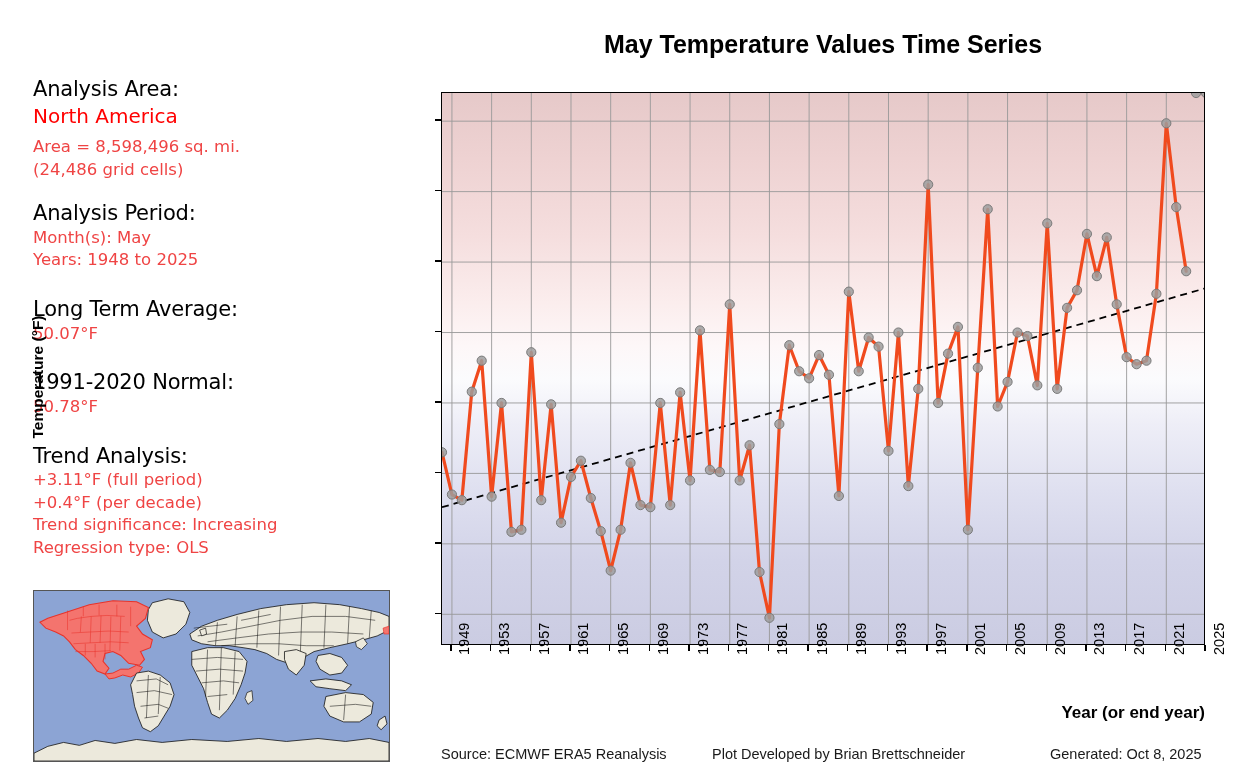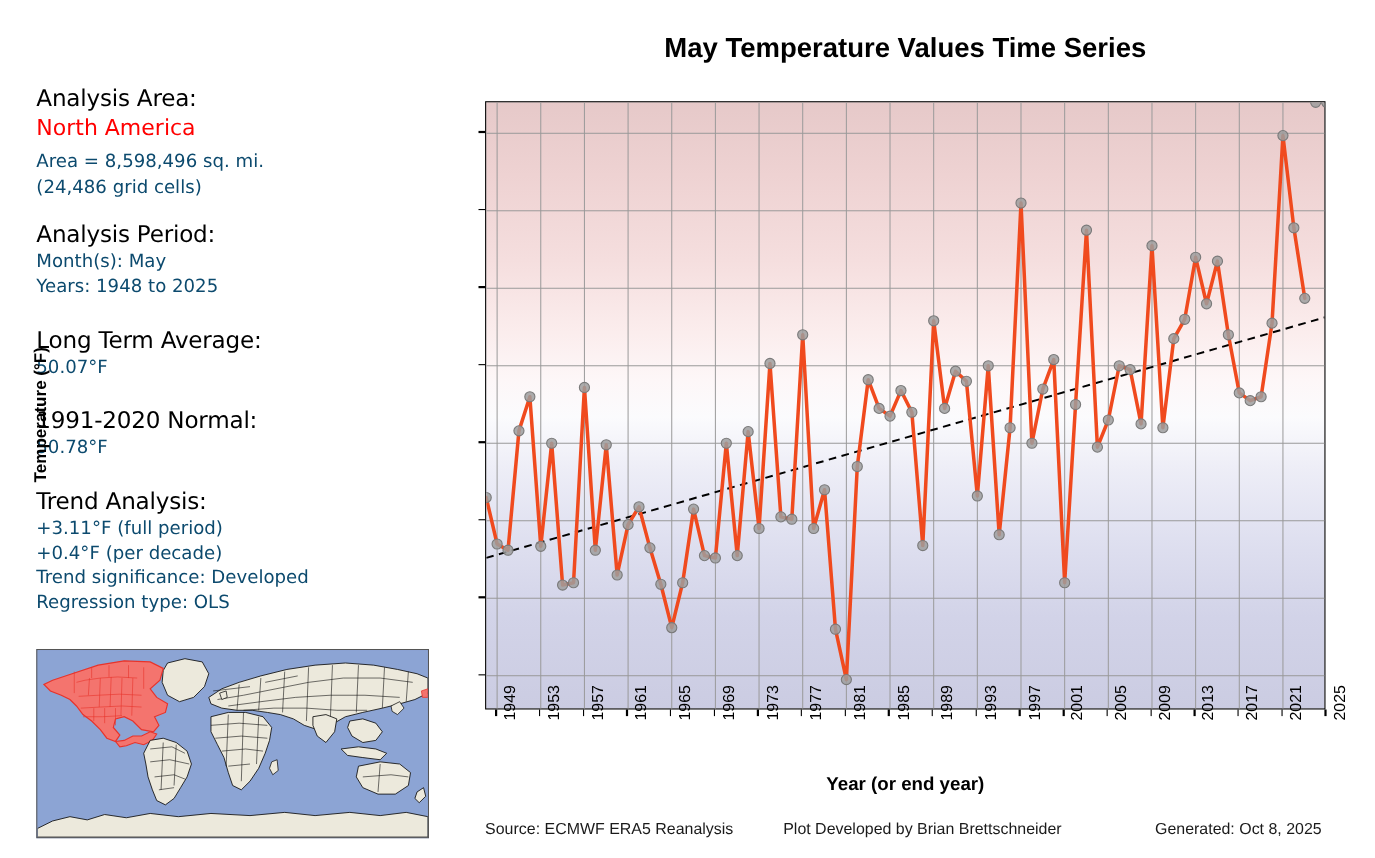--- a/index.html
+++ b/index.html
@@ -13,21 +13,21 @@
   }
 
   
   #sidebar { position:absolute; left:33px; top:76px; width:360px; }
   .blk { margin-bottom:4px; }
   .hdr {
     font-size:21px; font-weight:normal; color:#000;
     letter-spacing:-0.2px; line-height:1.28;
   }
   .sub-red { font-size:20px; color:#ff0000; line-height:1.32; }
-  .txt { font-size:16.5px; color:#0c4a6e; line-height:1.36; }
+  .txt { font-size:16.5px; color:#ef4444; line-height:1.36; }
   .gap-lg { height:20px; }
   .gap-md { height:15px; }
   .gap-sm { height:3px; }
 
   
   #map-wrap {
     position:absolute; left:33px; top:590px;
     width:357px; height:172px;
     border:1.5px solid #555; background:#8ca4d4;
     overflow:hidden;
@@ -44,21 +44,21 @@
   #ylabel {
     position:absolute; left:0px; top:0px;
     width:200px;
     transform:translate(-62px, 368px) rotate(-90deg);
     transform-origin:center center;
     text-align:center; font-size:15.5px; font-weight:bold; color:#000;
     font-family:"Liberation Sans", sans-serif;
   }
   #xlabel {
     position:absolute; left:441px; top:703px; width:764px;
-    text-align:center; font-size:17px; font-weight:bold; color:#000;
+    text-align:right; font-size:17px; font-weight:bold; color:#000;
     font-family:"Liberation Sans", sans-serif;
   }
   #plot {
     position:absolute; left:441px; top:92px;
     width:764px; height:553px;
     border:1.6px solid #000;
     background:linear-gradient(to bottom,
        #e6c9c9 0%, #eed2d2 12%, #f5dede 26%, #fbeded 38%,
        #fdf7f8 46%, #fbfbfd 52%, #eeeef7 60%,
        #dfe0f0 72%, #d2d3e8 85%, #cbcce2 100%);
@@ -110,21 +110,21 @@
   <div class="blk">
     <div class="hdr">1991-2020 Normal:</div>
     <div class="txt">50.78°F</div>
   </div>
 
   <div class="gap-lg"></div>
   <div class="blk">
     <div class="hdr">Trend Analysis:</div>
     <div class="txt">+3.11°F (full period)</div>
     <div class="txt">+0.4°F (per decade)</div>
-    <div class="txt">Trend significance: Developed</div>
+    <div class="txt">Trend significance: Increasing</div>
     <div class="txt">Regression type: OLS</div>
   </div>
 </div>
 
 <div id="map-wrap">
   <svg viewBox="0 0 360 174" preserveAspectRatio="none">
     <rect x="0" y="0" width="360" height="174" fill="#8ca4d4"></rect>
 
     <path fill="#ece9dc" stroke="#111" stroke-width="0.8" d="M0,166 L14,159 L30,155 L46,158 L62,153 L82,156 L104,152 L130,155 L160,152 L196,154 L228,151 L256,154 L288,151 L316,154 L340,151 L360,155 L360,174 L0,174 Z"></path>
 

